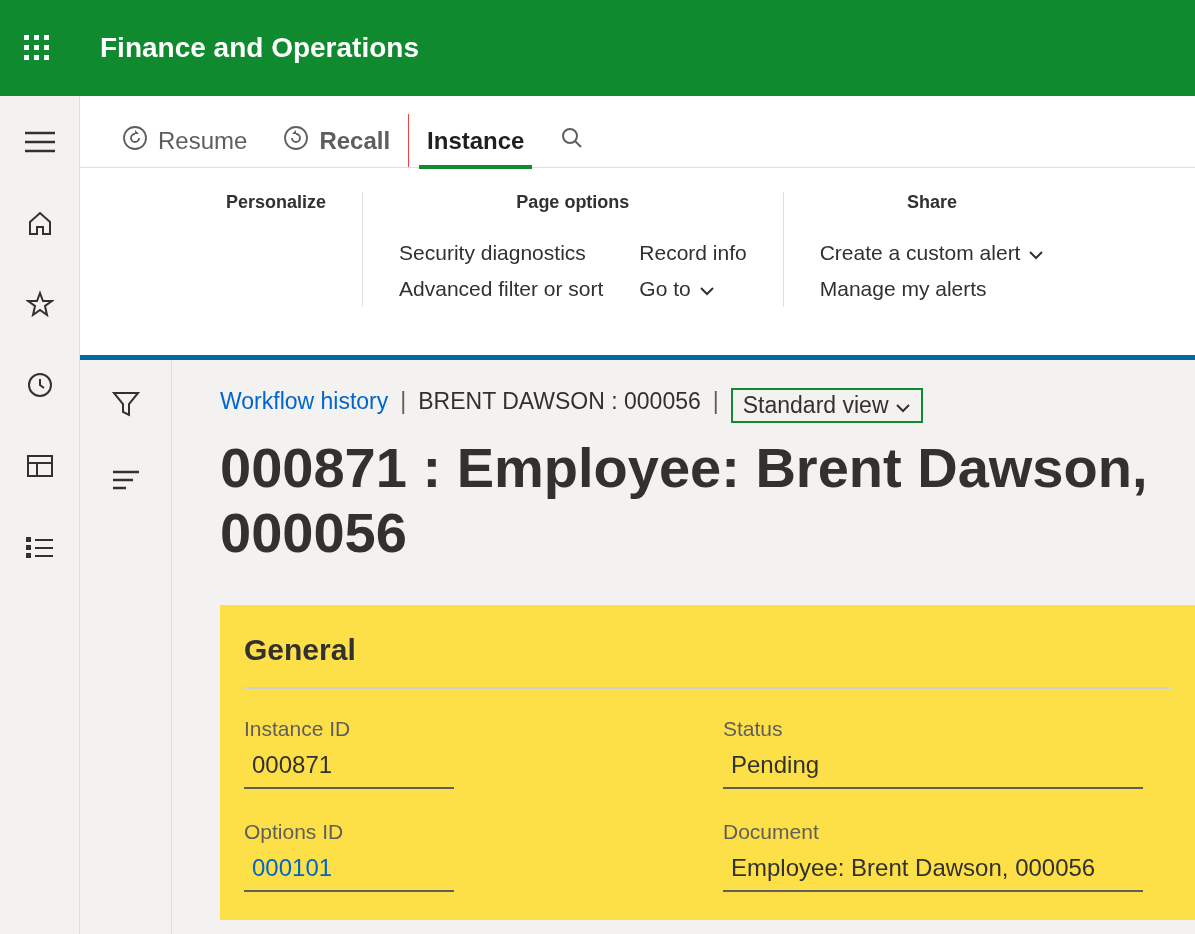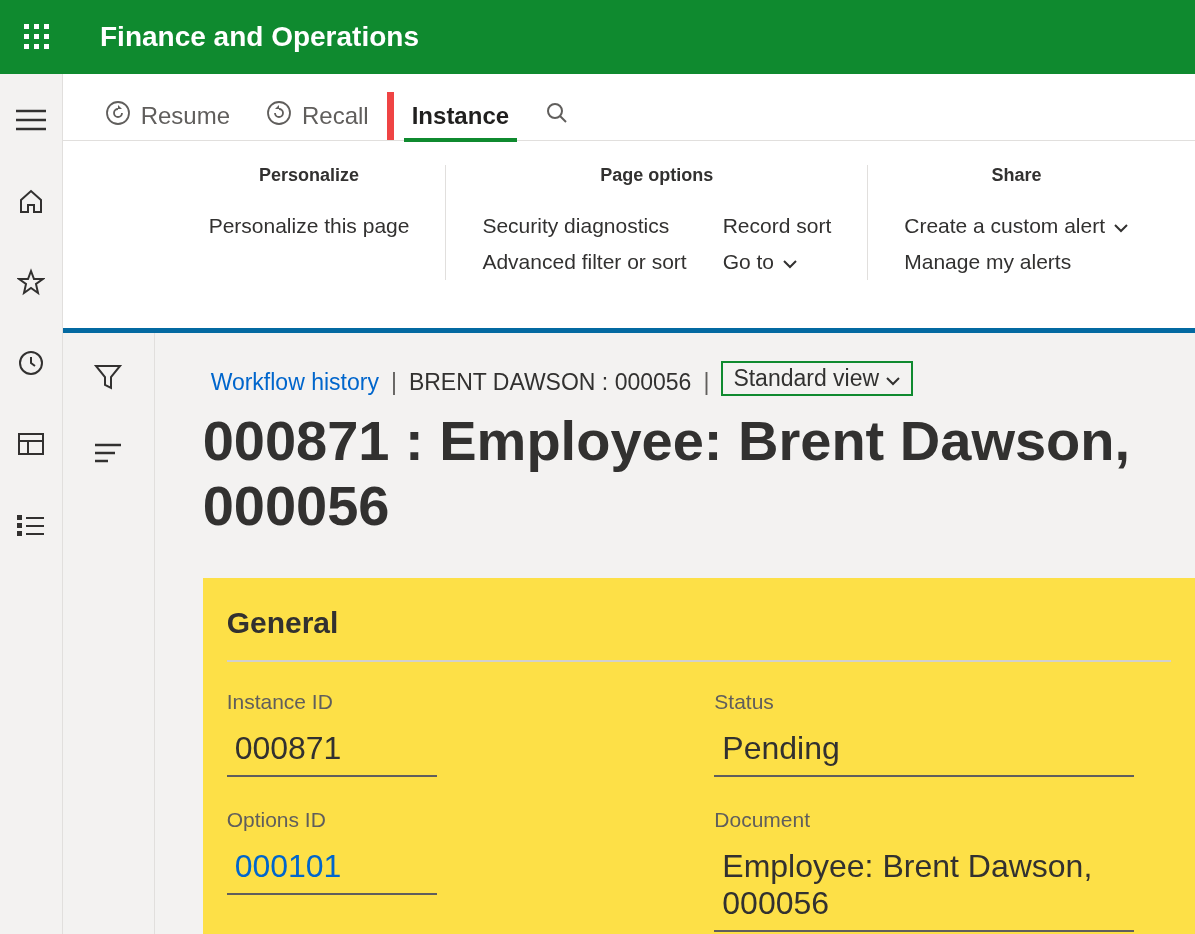--- a/index.html
+++ b/index.html
@@ -6,21 +6,21 @@
   body {
     font-family: "Segoe UI", Tahoma, sans-serif;
     width: 1195px;
     height: 934px;
     overflow: hidden;
     background: #fff;
     color: #323130;
   }
   .topbar {
     background: #0f8a2f;
-    height: 74px;
+    height: 96px;
     display: flex;
     align-items: center;
     padding-left: 14px;
     color: #fff;
   }
   .waffle {
     width: 46px;
     height: 46px;
     display: flex;
     align-items: center;
@@ -68,21 +68,22 @@
   .action-item {
     display: flex;
     align-items: center;
     color: #605e5c;
     font-size: 24px;
     padding: 8px 18px;
     cursor: pointer;
     height: 100%;
   }
   .action-item.sep {
-    border-right: 7px solid #ef4444;
+    border-right: 1px solid #ef4444;
+    font-weight: bold;
   }
   .action-item .icon { margin-right: 10px; }
   .action-item.active {
     color: #201f1e;
     font-weight: 600;
     position: relative;
   }
   .action-item.active::after {
     content: "";
     position: absolute;
@@ -147,24 +148,23 @@
     justify-content: center;
     cursor: pointer;
   }
   .record-body {
     flex: 1;
     padding: 28px 0 0 48px;
     background: #f3f2f1;
   }
   .breadcrumb {
     display: flex;
-    align-items: flex-end;
+    align-items: flex-start;
     font-size: 23px;
     margin-bottom: 12px;
-    margin-left: 8px;
   }
   .bc-link { color: #0066cc; cursor: pointer; }
   .bc-sep { margin: 0 12px; color: #605e5c; }
   .bc-text { color: #323130; }
   .view-selector {
     border: 2px solid #0f8a2f;
     padding: 2px 10px;
     display: flex;
     align-items: center;
     cursor: pointer;
@@ -193,25 +193,24 @@
     row-gap: 24px;
     gap: 31px;
   }
   .field { }
   .field-label {
     font-size: 21px;
     color: #605e5c;
     margin-bottom: 6px;
   }
   .field-value {
-    font-size: 32px;
+    font-size: 24px;
     padding: 4px 8px 8px 8px;
     border-bottom: 2px solid #605e5c;
     width: 210px;
-    margin-top: 12px;
   }
   .field-value.wide { width: 420px; }
   .field-value.link { color: #0066cc; cursor: pointer; }
 </style>
 </head>
 <body>
 
 <div class="topbar">
   <div class="waffle">
     <svg width="26" height="26" viewBox="0 0 26 26">
@@ -310,35 +309,30 @@
               <circle cx="10" cy="10" r="7"></circle>
               <line x1="15" y1="15" x2="21" y2="21"></line>
             </svg>
         </span>
       </div>
     </div>
 
     <div class="options-panel">
       <div class="options-col">
         <div class="options-col-title">Personalize</div>
-        <div class="options-col-body">
-          <div>
-            <div class="options-link">Personalize this page</div>
-          </div>
-        </div>
       </div>
       <div class="options-col">
         <div class="options-col-title">Page options</div>
         <div class="options-col-body">
           <div>
             <div class="options-link">Security diagnostics</div>
             <div class="options-link">Advanced filter or sort</div>
           </div>
           <div>
-            <div class="options-link">Record sort</div>
+            <div class="options-link">Record info</div>
             <div class="options-link">
               <span>Go to</span>
               <span class="chev">
                 <svg width="16" height="10" viewBox="0 0 16 10" fill="none" stroke="#323130" stroke-width="2">
                     <path d="M2 2 L8 8 L14 2"></path>
                   </svg>
               </span>
             </div>
           </div>
         </div>

